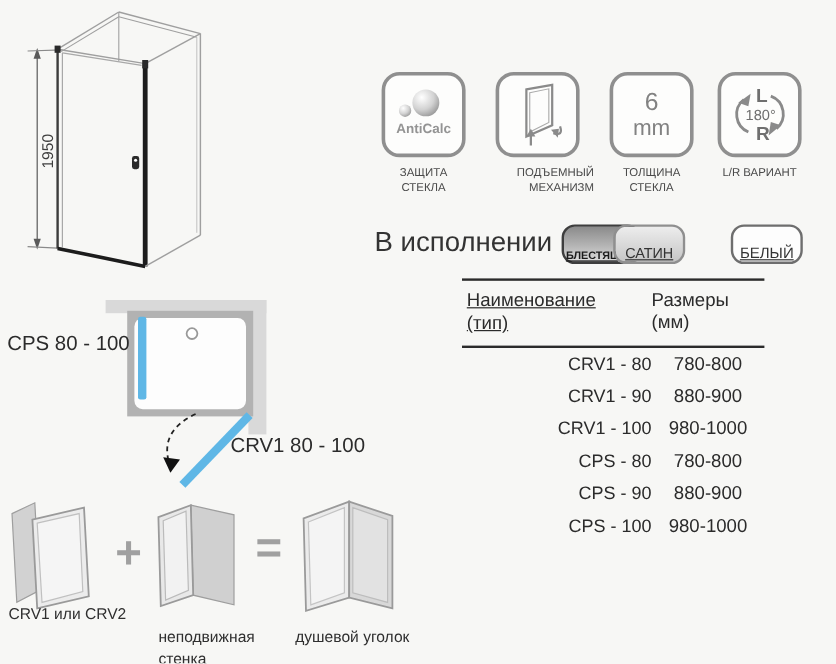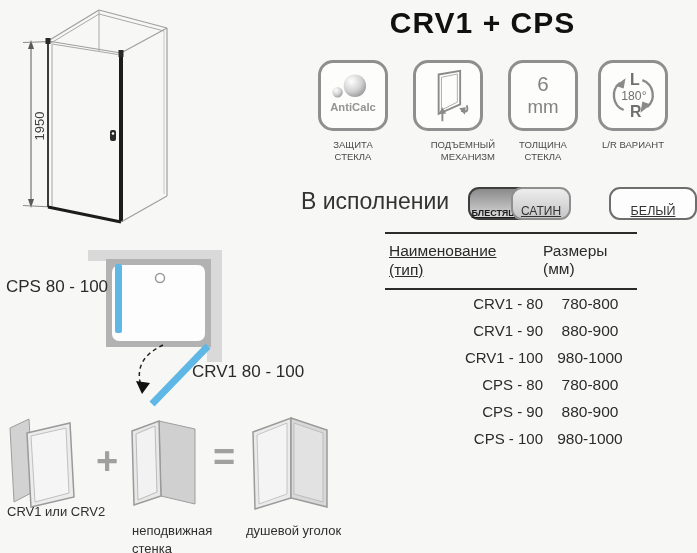--- a/index.html
+++ b/index.html
@@ -10,31 +10,31 @@
   .abs{position:absolute;}
   
   .title{left:375px;top:6px;width:215px;text-align:center;
     font-size:30px;font-weight:bold;color:#111;letter-spacing:1px;}
   
   .feat-square{width:64px;height:65px;border:3px solid #8f8f8f;border-radius:15px;
     background:#fdfdfc;display:flex;align-items:center;justify-content:center;}
   .feat-caption{top:139px;text-align:center;font-size:9.5px;line-height:1.3;
     color:#4a4a4a;width:110px;}
   
-  .finish-label{left:301px;top:188px;font-size:23px;color:#333;}
+  .finish-label{left:312px;top:188px;font-size:23px;color:#333;}
   .chip{position:absolute;top:187px;height:33px;border-radius:11px;
     display:flex;align-items:flex-end;justify-content:center;box-sizing:border-box;
     cursor:pointer;text-decoration:underline;}
   .chip-shiny{left:468px;width:66px;border:2px solid #3e3e3e;
     background:linear-gradient(180deg,#8b8b8b 0%,#b5b5b5 55%,#dcdcdc 100%);
     font-size:9px;font-weight:bold;color:#1b1b1b;}
   .chip-satin{left:511px;width:60px;border:2px solid #8f8f8f;
     background:linear-gradient(180deg,#ededed 0%,#c6c6c6 100%);
     font-size:12px;color:#333;}
-  .chip-white{left:609px;width:88px;border:2px solid #6e6e6e;
+  .chip-white{left:609px;width:60px;border:2px solid #6e6e6e;
     background:#fdfdfd;font-size:12.5px;color:#333;}
   
   .size-table{left:385px;top:232px;width:252px;border-top:2px solid #2b2b2b;}
   .thead{display:flex;border-bottom:2px solid #2b2b2b;padding:7px 0 9px 4px;}
   .th-name{width:154px;font-size:15.5px;line-height:19px;text-decoration:underline;}
   .th-size{flex:1;display:flex;align-items:center;justify-content:center;
     font-size:15.5px;}
   .trow{display:flex;height:27px;align-items:center;padding-left:4px;}
   .td-name{width:154px;font-size:15px;text-align:right;}
   .td-size{flex:1;text-align:center;font-size:15.5px;}
@@ -82,21 +82,20 @@
       <line x1="113" y1="218" x2="159" y2="192" stroke="#9f9f9f" stroke-width="1.2"></line>
     </g>
     <rect x="37.5" y="34" width="5" height="6" fill="#2a2a2a"></rect>
     <rect x="110.5" y="46" width="5" height="7" fill="#2a2a2a"></rect>
     <g>
       <rect x="102" y="126" width="6" height="11" rx="2" fill="#2a2a2a"></rect>
       <circle cx="105" cy="129.5" r="1.3" fill="#ffffff"></circle>
     </g>
   </svg>
 
-  <div class="abs title">CRV1 + CPS</div>
 
   <div class="abs" style="left:318px;top:60px;">
     <div class="feat-square">
       <svg width="60" height="58" viewBox="0 0 64 62">
         <defs>
           <radialGradient id="sph" cx="35%" cy="30%" r="75%">
             <stop offset="0%" stop-color="#ffffff"></stop>
             <stop offset="60%" stop-color="#d2d2d2"></stop>
             <stop offset="100%" stop-color="#9a9a9a"></stop>
           </radialGradient>

